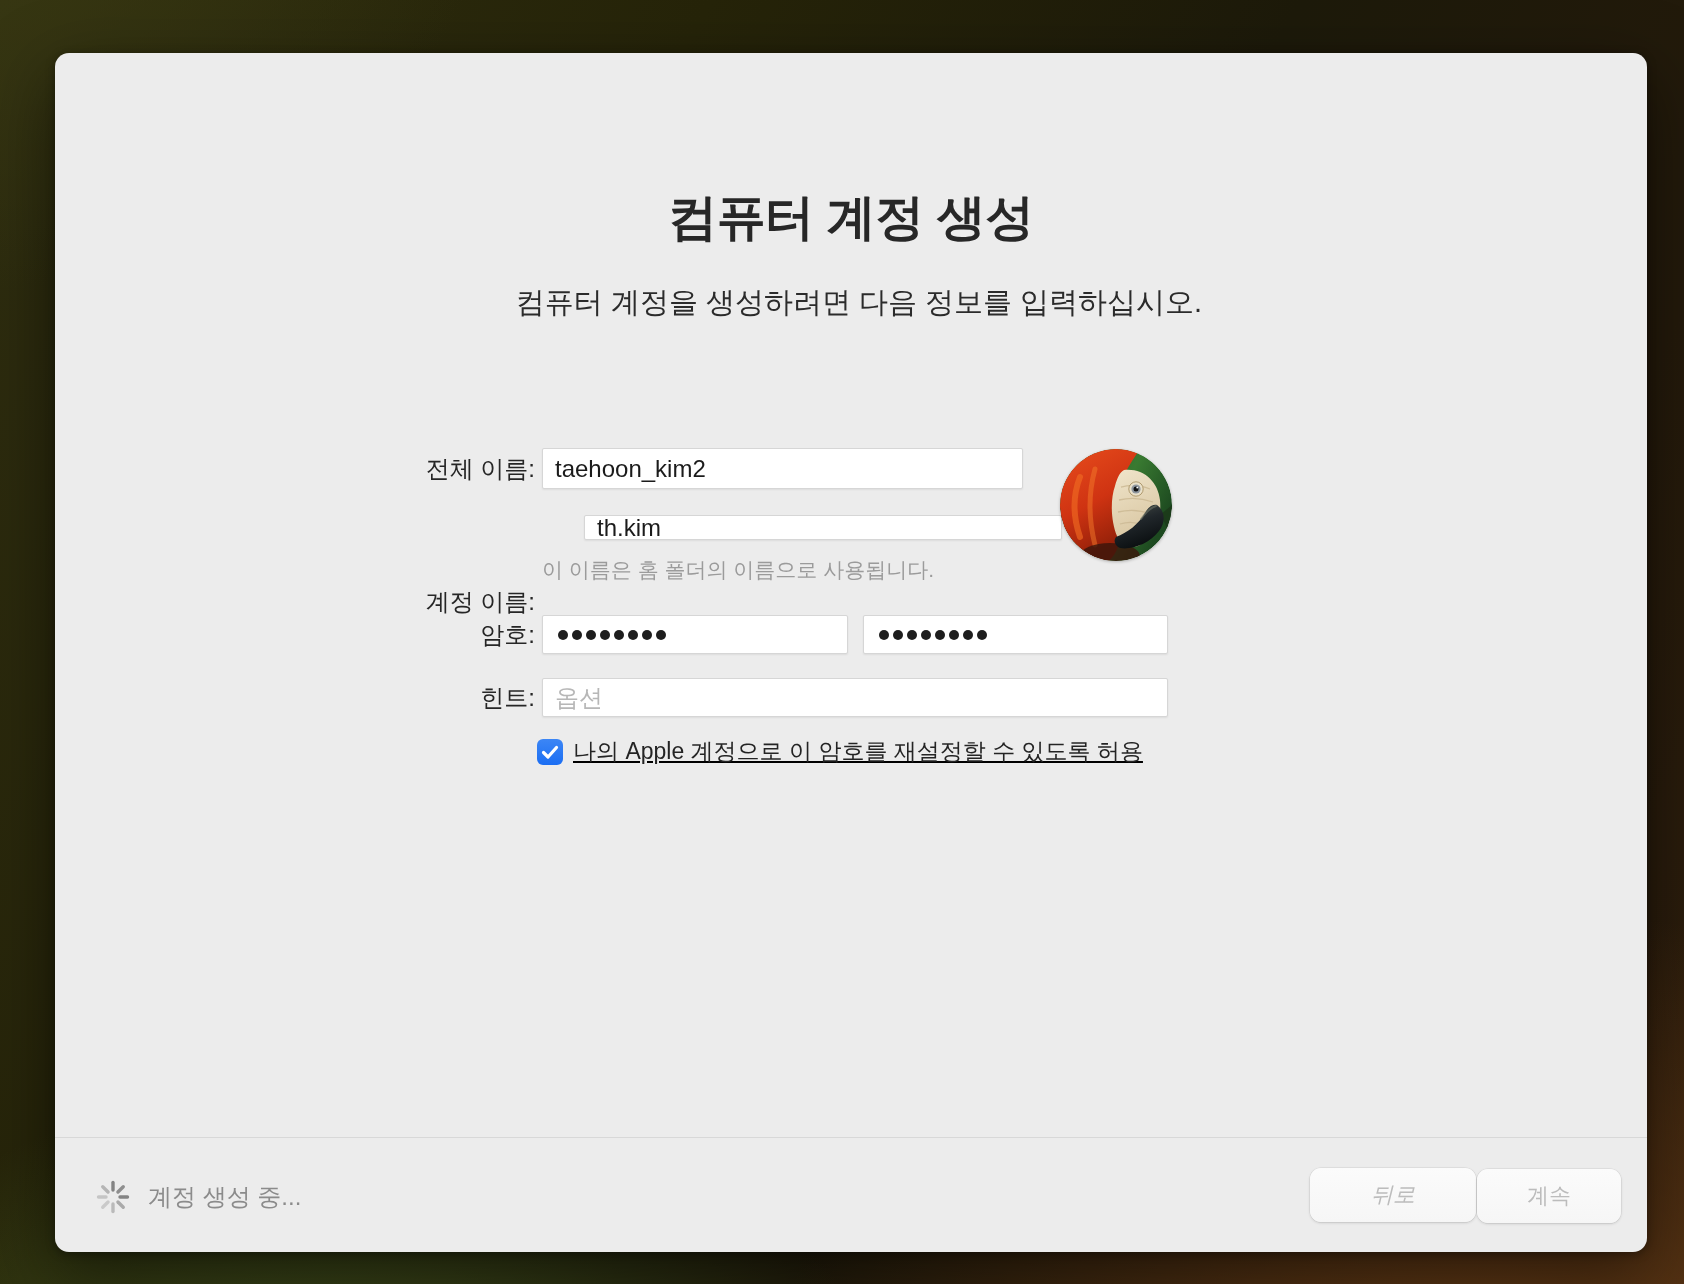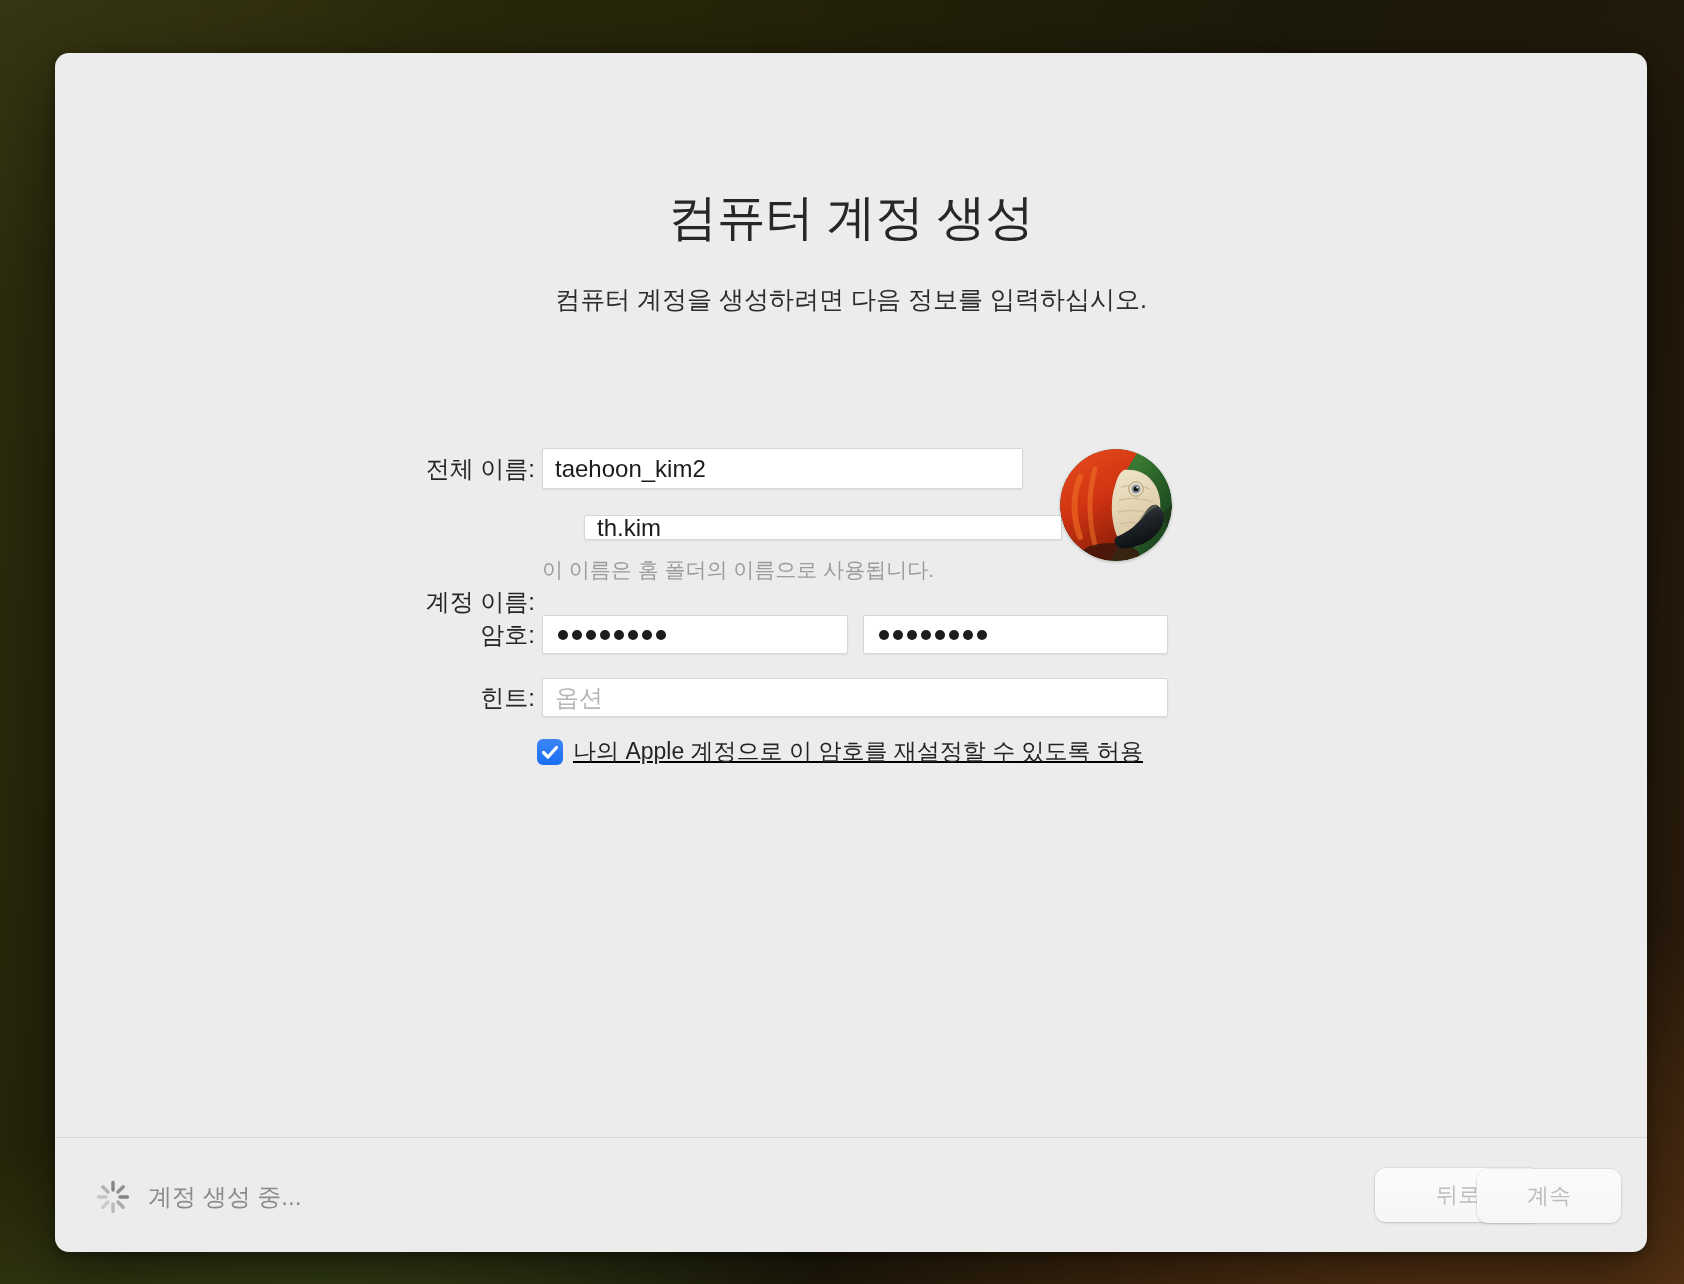--- a/index.html
+++ b/index.html
@@ -12,25 +12,25 @@
       radial-gradient(820px 620px at -4% -10%, #3a3a13, rgba(46,44,15,0) 68%),
       linear-gradient(118deg,#2f2e10 0%,#262409 30%,#1d1a0a 55%,#241a0b 78%,#2f1e0d 100%);
   }
   .window{
     position:absolute;left:55px;top:53px;width:1592px;height:1199px;
     background:#ececec;border-radius:14px;
     box-shadow:0 24px 70px rgba(0,0,0,.5), 0 2px 10px rgba(0,0,0,.35);
   }
   .title{
     position:absolute;left:0;top:132px;width:100%;text-align:center;
-    font-size:49px;font-weight:400;color:#272727;letter-spacing:-.5px;
+    font-size:49px;font-weight:700;color:#272727;letter-spacing:-.5px;
   }
   .subtitle{
-    position:absolute;left:0;top:230px;width:100%;text-align:center;
-    font-size:25px;color:#2b2b2b;
+    position:absolute;left:8px;top:230px;width:100%;text-align:center;
+    font-size:29px;color:#2b2b2b;
   }
   .flabel{
     position:absolute;left:180px;width:300px;text-align:right;
     font-size:24px;color:#262626;
   }
   .tfield{
     position:absolute;box-sizing:border-box;background:#fff;
     border:1px solid #d6d6d6;border-radius:2px;
     box-shadow:0 1px 2px rgba(0,0,0,.07);
   }
@@ -59,21 +59,21 @@
   .divider{position:absolute;left:0;top:1084px;width:100%;height:1px;background:#d8d8d8;}
   .statusrow{position:absolute;left:41px;top:1127px;display:flex;align-items:center;gap:18px;}
   .statustext{font-size:24px;color:#8b8b8b;}
   .btn{
     position:absolute;box-sizing:border-box;border:none;border-radius:11px;
     background:linear-gradient(#fbfbfb,#f6f6f6);
     box-shadow:0 0 0 .5px rgba(0,0,0,.08), 0 1px 3px rgba(0,0,0,.14);
     font-family:inherit;font-size:22px;color:#3c3c3c;cursor:pointer;
   }
   .btn.disabled{color:#bcbcbc;cursor:default;}
-  .btn-back{left:1320px;top:1115px;width:166px;height:54px;}
+  .btn-back{left:1255px;top:1115px;width:166px;height:54px;font-style:italic;}
   .btn-continue{left:1422px;top:1116px;width:144px;height:54px;}
 </style>
 </head>
 <body>
 
 <div class="stage">
   <div class="window">
 
     <div class="title">컴퓨터 계정 생성</div>
     <div class="subtitle">컴퓨터 계정을 생성하려면 다음 정보를 입력하십시오.</div>

